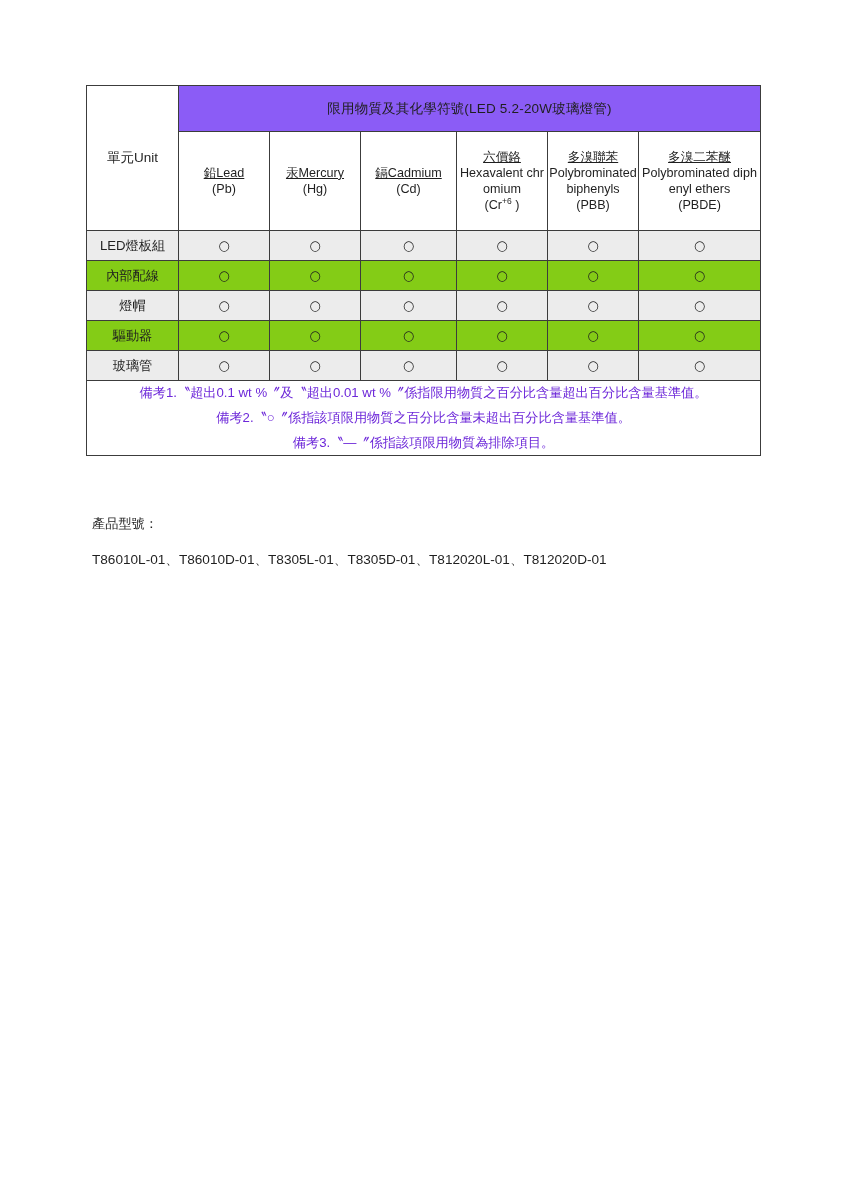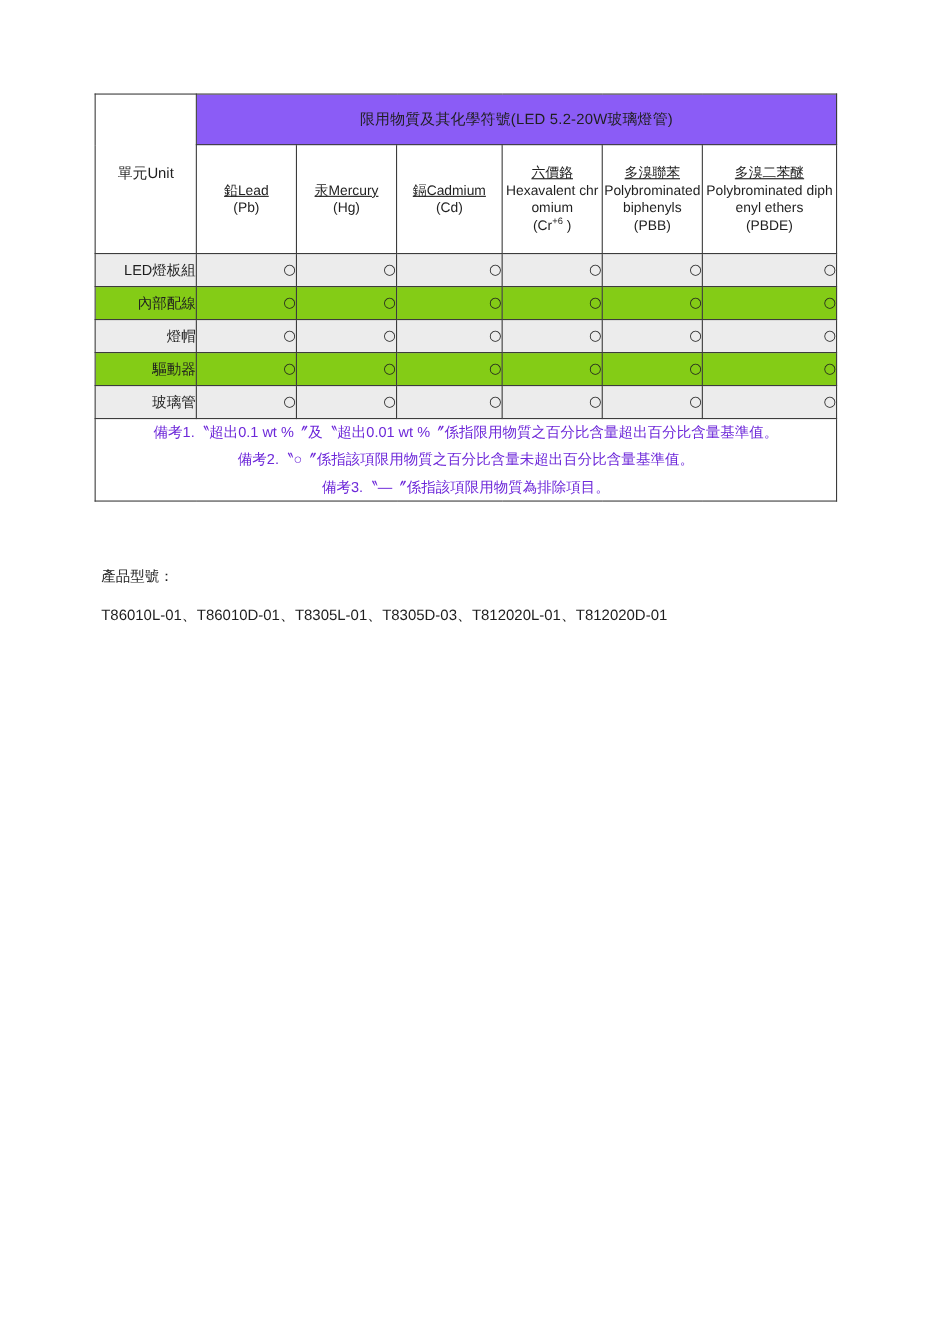--- a/index.html
+++ b/index.html
@@ -83,21 +83,20 @@
   .sub-head .en { display: block; }
   .sub-head sup {
     font-size: 8.5px;
     vertical-align: super;
     line-height: 0;
   }
 
   .body-row td {
     height: 29px;
     font-size: 13.2px;
-    text-align: right;
   }
   .body-row.shaded td { background: #ececec; }
   .body-row.plain  td { background: #84cc16; }
 
   .unit-label { font-size: 13.2px; }
 
   .mark {
     font-size: 13px;
     color: #2b2b2b;
     font-family: "DejaVu Sans", sans-serif;
@@ -244,16 +243,16 @@
           <div class="note-line">備考1.〝超出0.1 wt %〞及〝超出0.01 wt %〞係指限用物質之百分比含量超出百分比含量基準值。</div>
           <div class="note-line">備考2.〝○〞係指該項限用物質之百分比含量未超出百分比含量基準值。</div>
           <div class="note-line">備考3.〝—〞係指該項限用物質為排除項目。</div>
         </td>
       </tr>
     </tbody>
   </table>
 
   <div class="models">
     <div class="models-title">產品型號：</div>
-    <div class="models-line">T86010L-01、T86010D-01、T8305L-01、T8305D-03、T812020L-01、T812020D-01</div>
+    <div class="models-line">T86010L-01、T86010D-01、T8305L-01、T8305D-01、T812020L-01、T812020D-01</div>
   </div>
 
 </div>
 
 </body></html>

